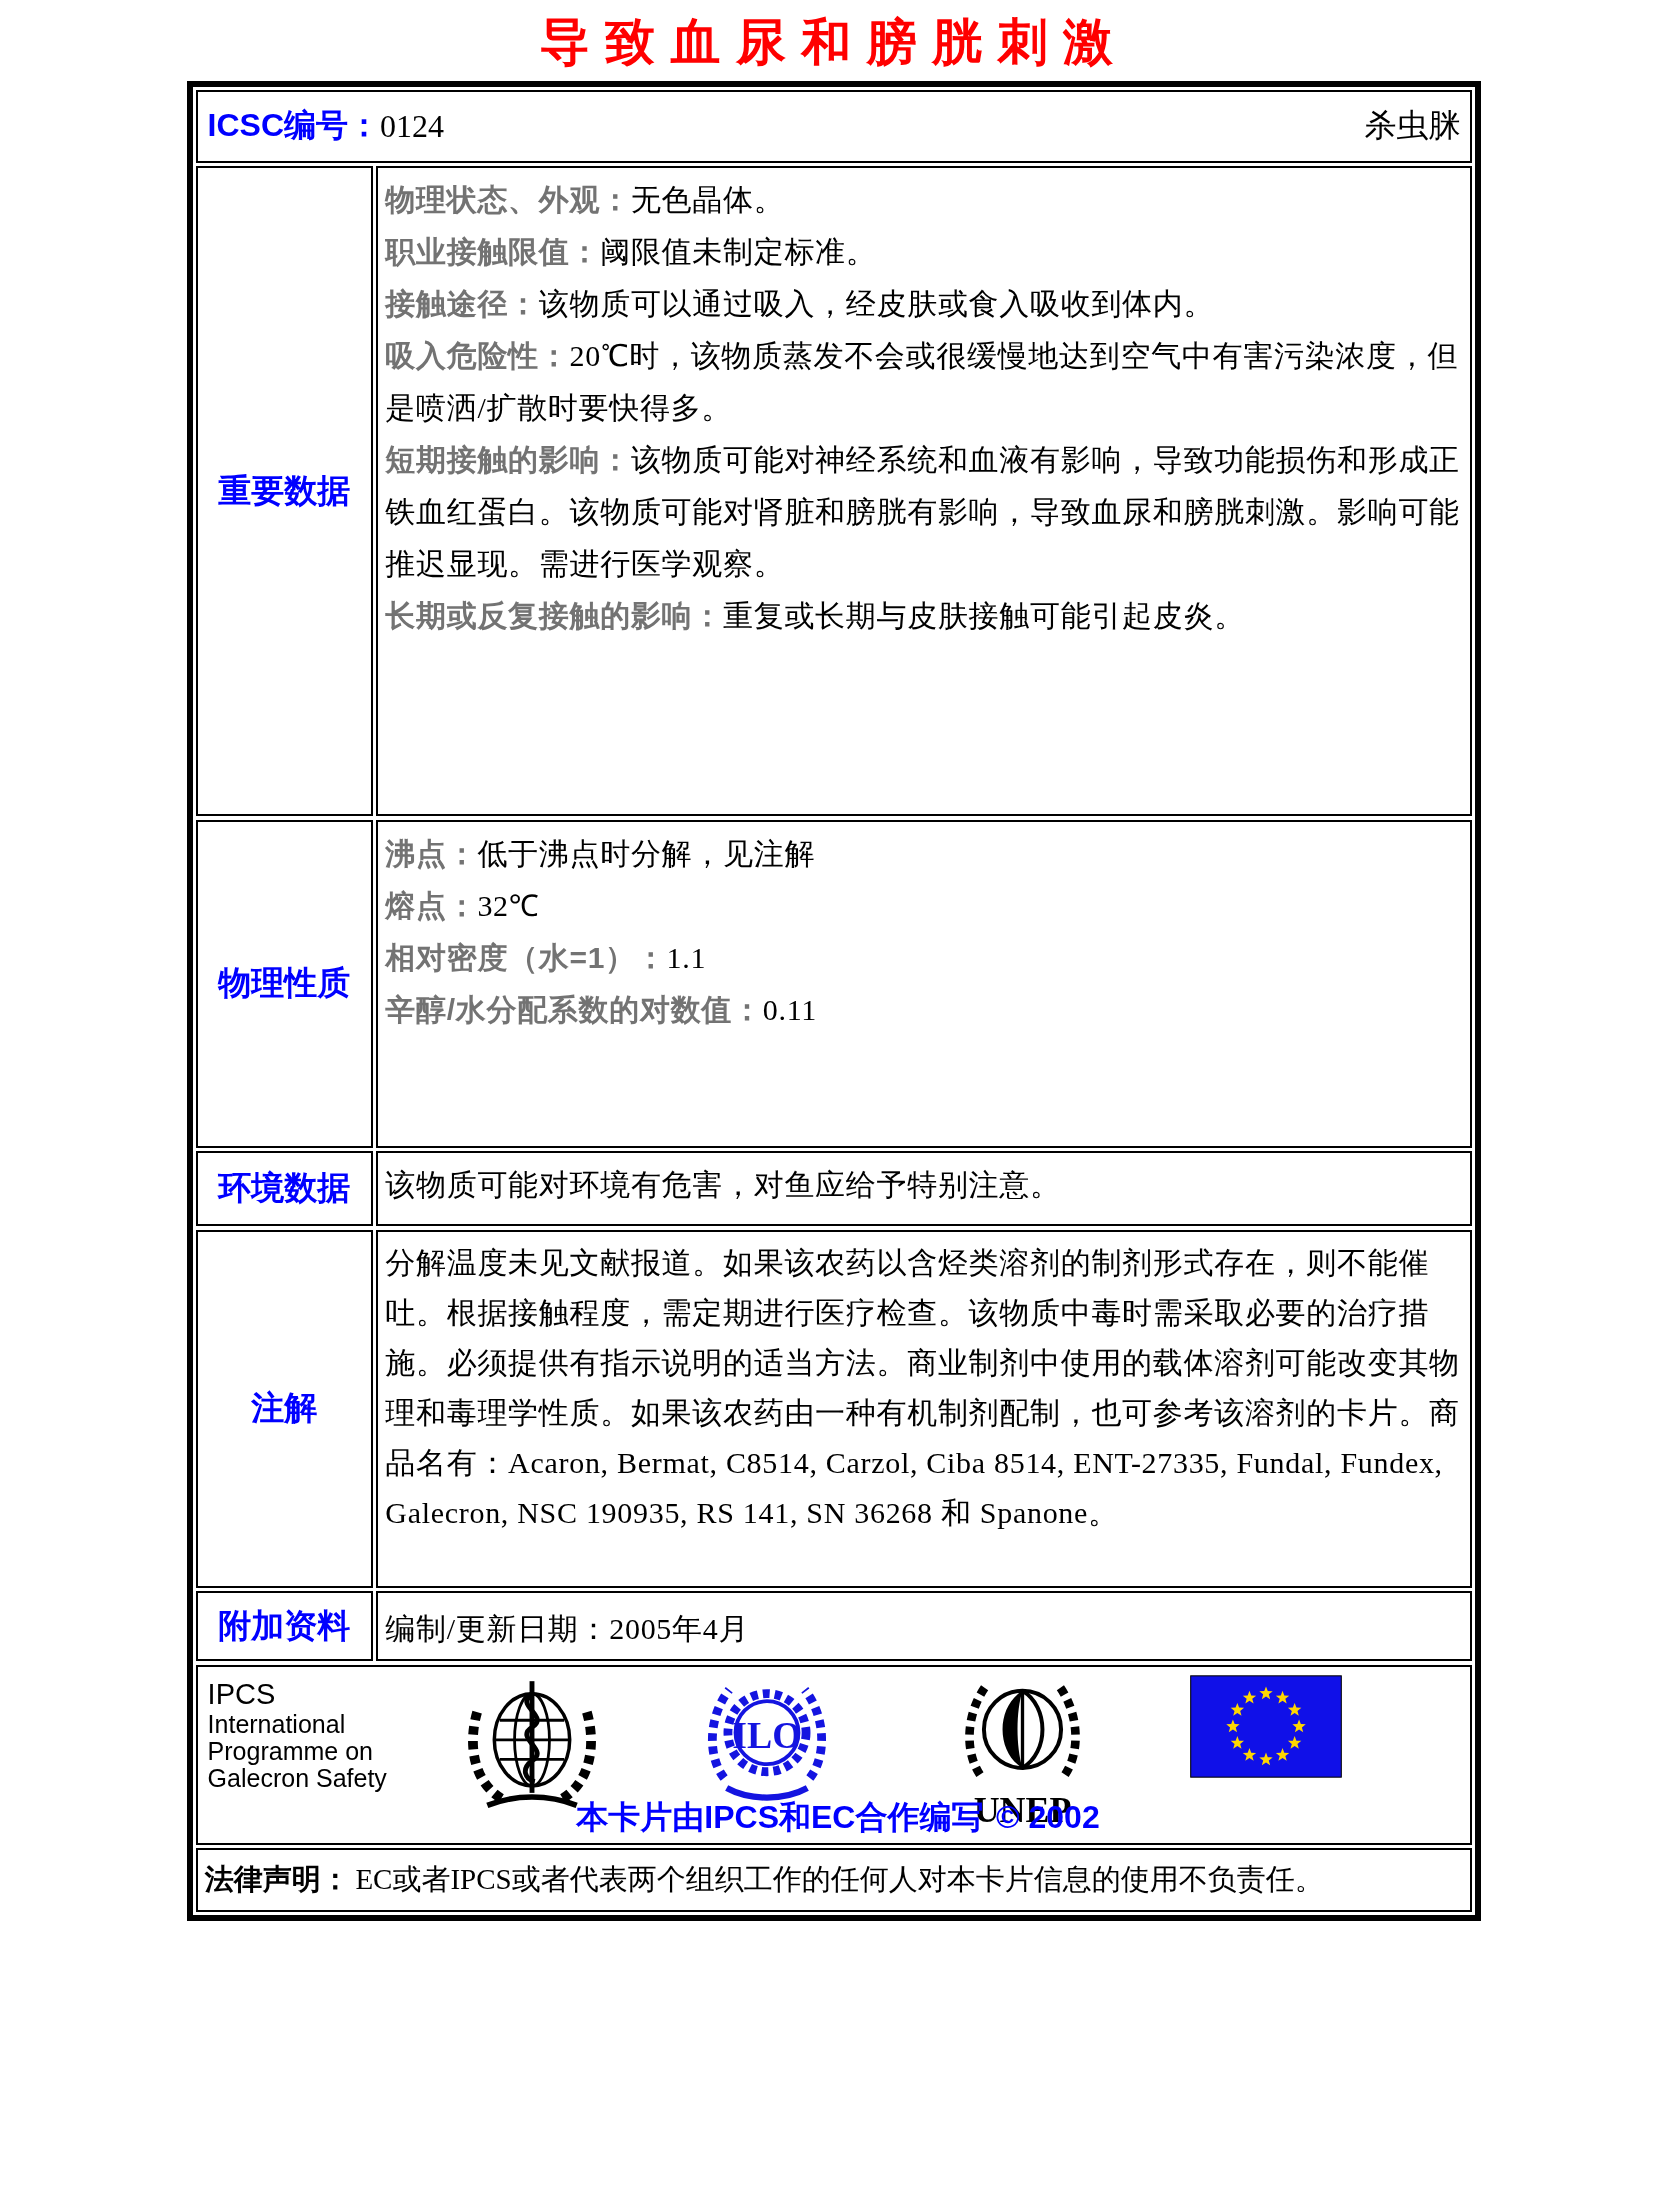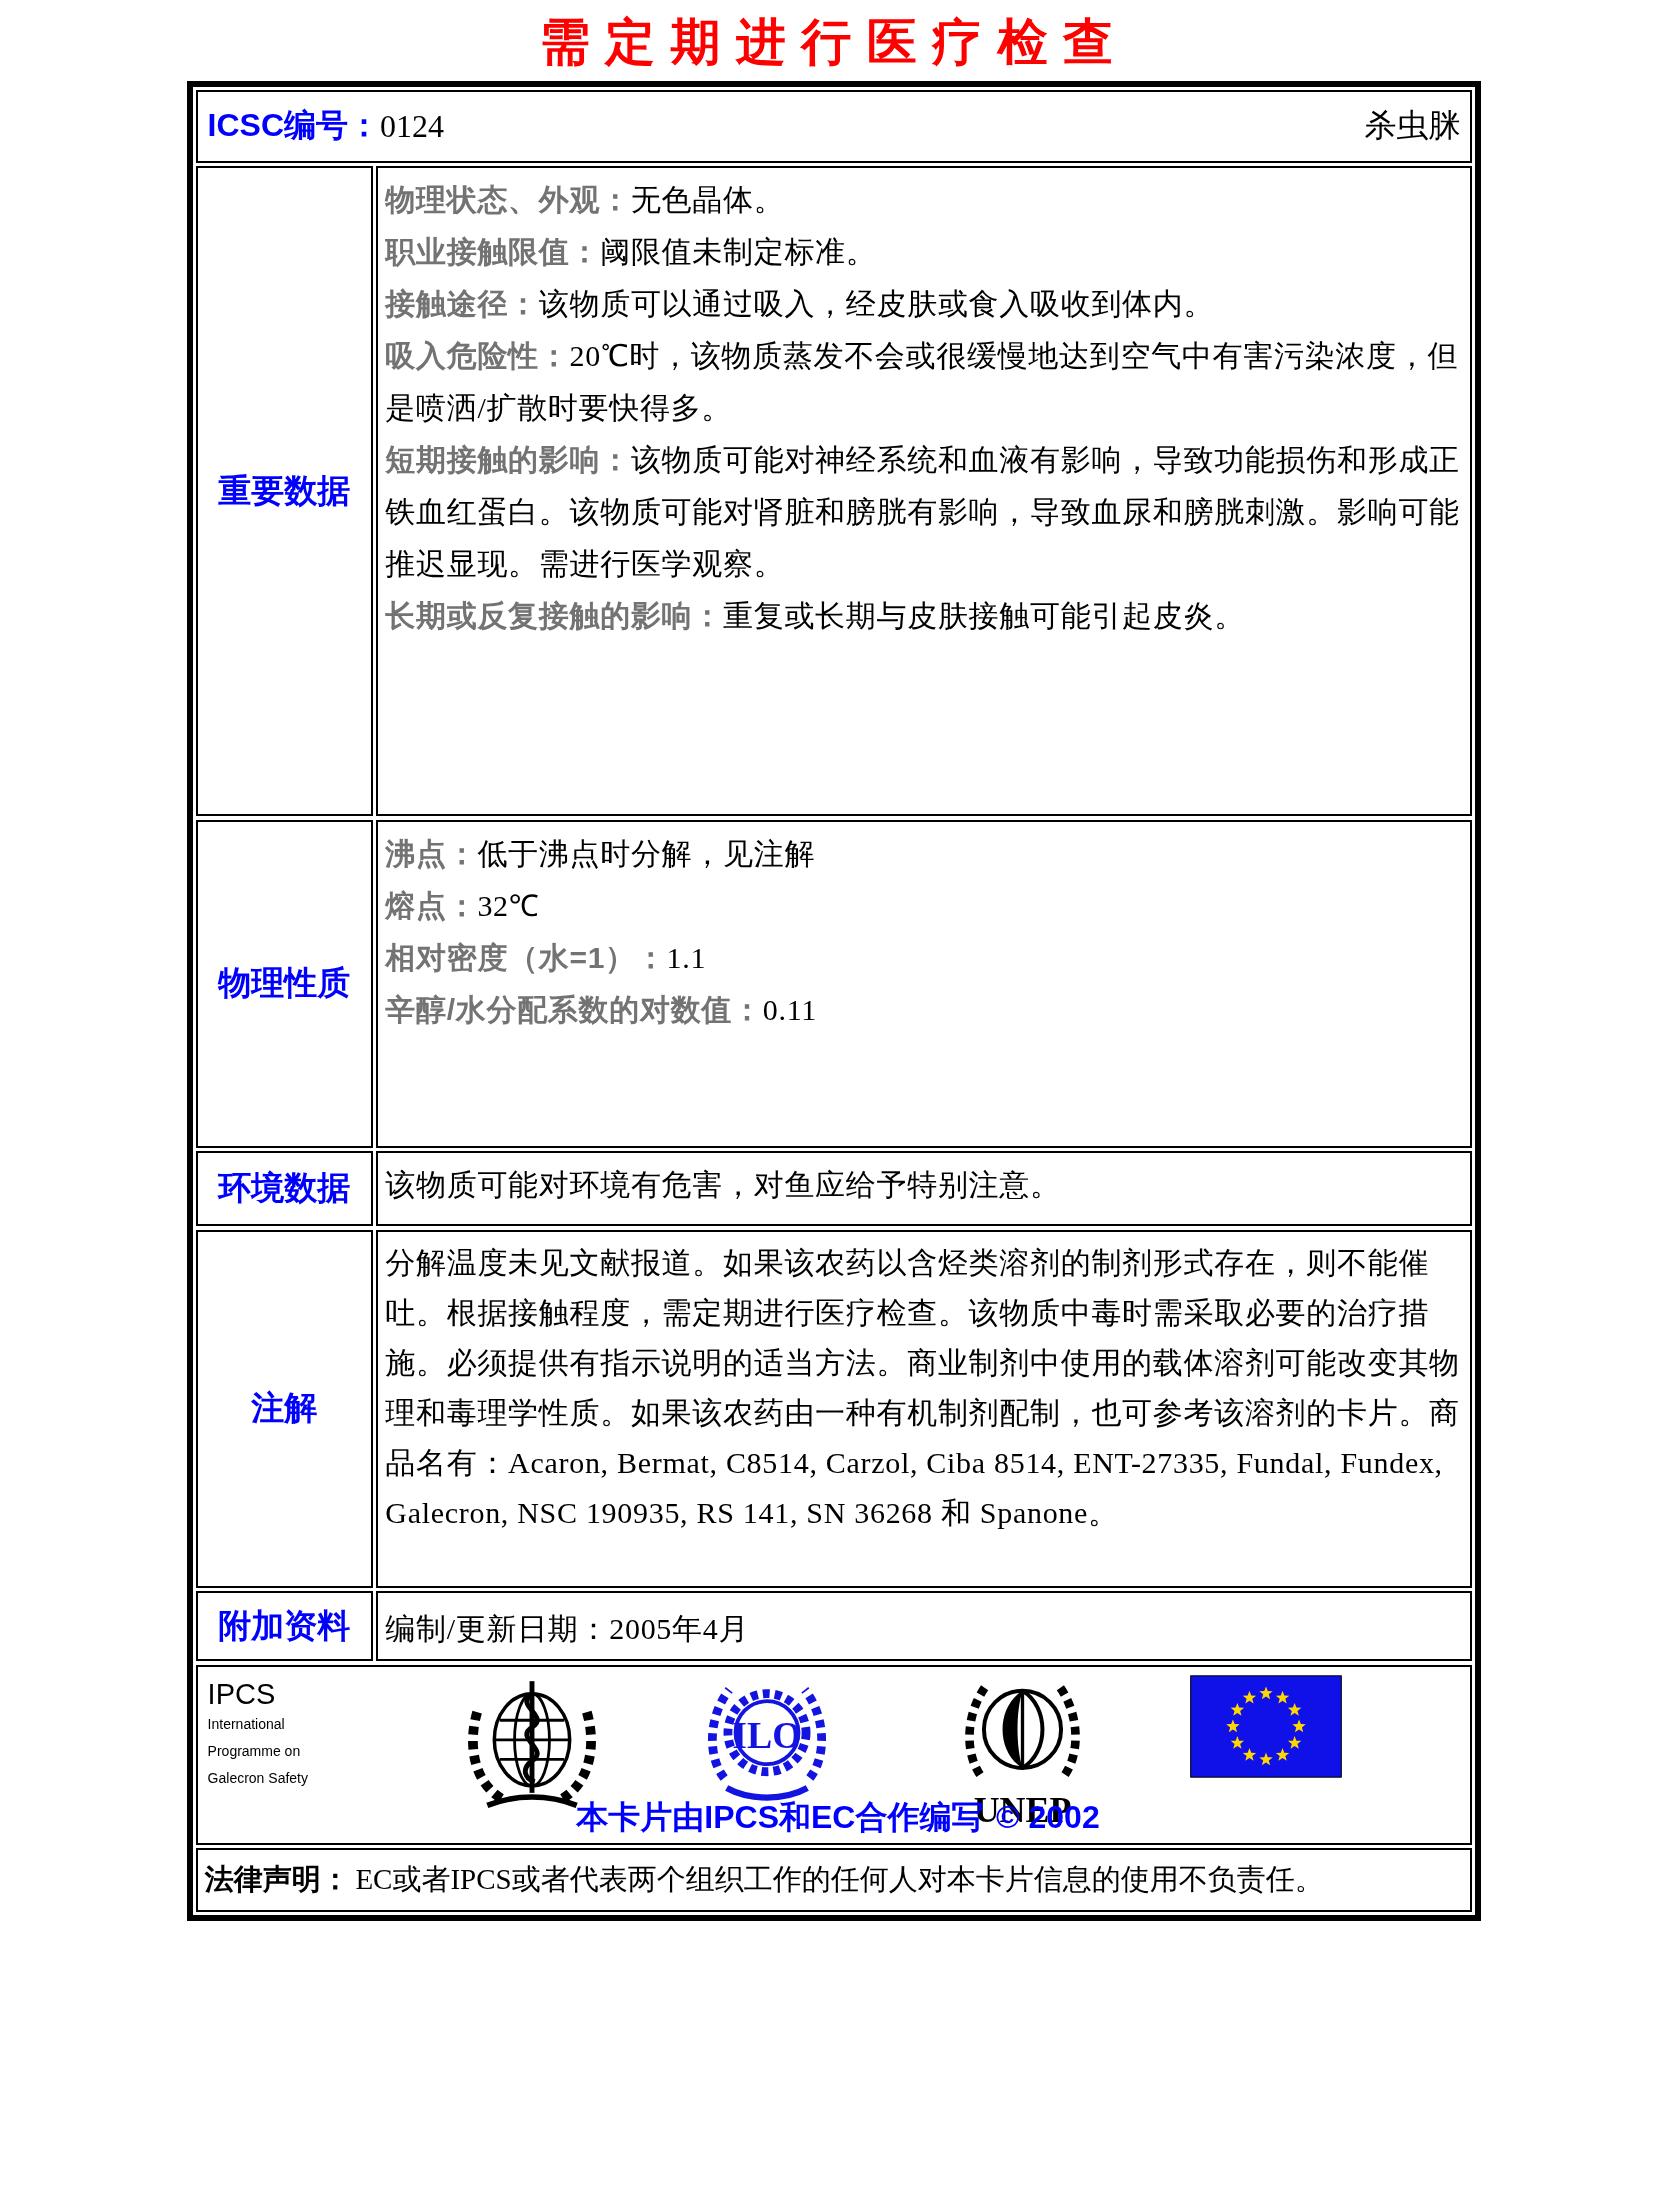--- a/index.html
+++ b/index.html
@@ -34,41 +34,41 @@
   .content p{margin:0;font-size:30px;line-height:52px;letter-spacing:0.7px;}
   .notes-cell p{line-height:50px;}
   .ilabel{color:#737373;font-family:"Liberation Sans",sans-serif;font-weight:bold;}
   .itext{font-family:"Liberation Serif",serif;color:#000;}
   .center-v{display:flex;align-items:center;}
   
   .logos-row{position:relative;}
   .ipcs-block{position:absolute;left:9.8px;top:9.8px;
               font-family:"Liberation Sans",sans-serif;color:#000;}
   .ipcs-title{font-weight:normal;font-size:29px;line-height:34px;}
-  .ipcs-line{font-size:14px;line-height:27px;}
+  .ipcs-line{font-size:25px;line-height:27px;}
   .logo{position:absolute;top:2.8px;}
   .who-logo{left:264px;}
   .ilo-logo{left:506px;}
   .unep-logo{left:758px;top:1.4px;}
   .eu-flag{left:992px;top:8.4px;}
   .credit-line{position:absolute;left:8px;right:0;bottom:2.8px;text-align:center;
                color:#0000FF;font-size:32px;
                font-family:"Liberation Sans",sans-serif;font-weight:bold;}
   .credit-line .copy{margin-left:12.6px;}
   
   .legal-row{display:flex;align-items:center;padding:0 7px;font-size:29px;}
   .legal-label{font-family:"Liberation Sans",sans-serif;font-weight:bold;color:#000;}
   .legal-text{font-family:"Liberation Serif",serif;margin-left:5.6px;}
 </style>
 </head>
 <body>
 
 <div class="wrap">
 
-  <h1 class="title">需定期进行医疗检查</h1>
+  <h1 class="title">导致血尿和膀胱刺激</h1>
 
   <div class="table">
 
     <div class="cell h-header header-row">
       <span class="blue hei">ICSC编号：</span>
       <span class="song">0124</span>
       <span class="spacer"></span>
       <span class="song">杀虫脒</span>
     </div>
 

